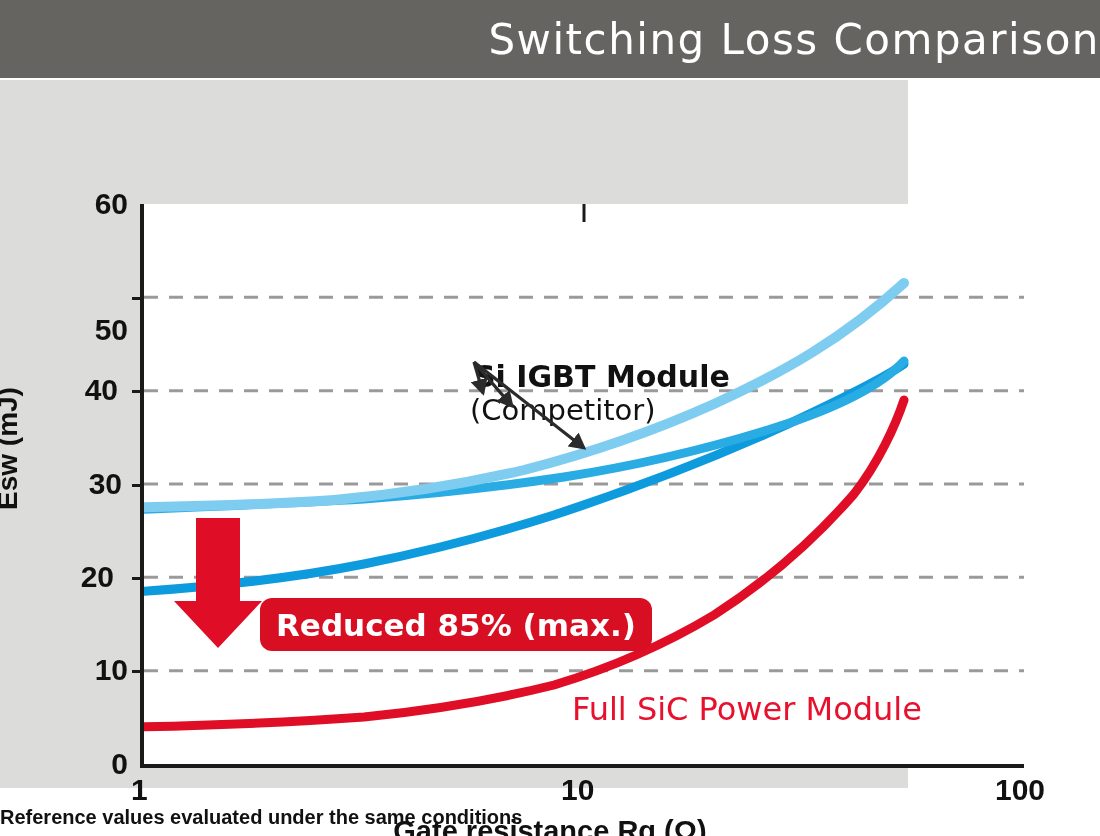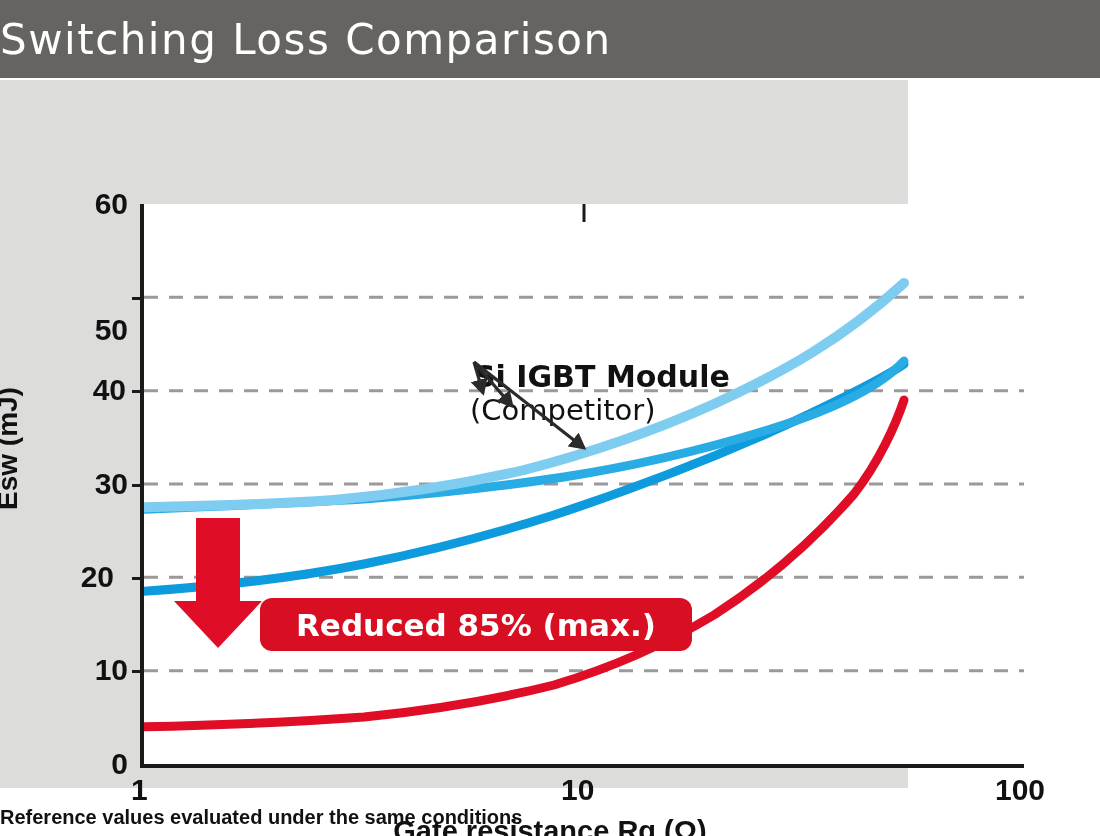--- a/index.html
+++ b/index.html
@@ -18,21 +18,21 @@
 
   
   #title-bar {
     position: absolute;
     left: 0; top: 0;
     width: 1100px;
     height: 78px;
     background: #666461;
     display: flex;
     align-items: center;
-    justify-content: flex-start;
+    justify-content: flex-end;
   }
   #title-text {
     color: #ffffff;
     font-size: 42px;
     font-weight: 400;
     letter-spacing: 1.5px;
     font-family: "DejaVu Sans", sans-serif;
     white-space: nowrap;
   }
 
@@ -169,21 +169,21 @@
   
   #reduced-banner {
     position: absolute;
     left: 260px;
     top: 518px;
     height: 53px;
     background: #d80f23;
     border-radius: 12px;
     display: flex;
     align-items: center;
-    padding: 0 36px;
+    padding: 0 16px;
   }
   #reduced-banner-text {
     color: #ffffff;
     font-size: 31px;
     font-weight: bold;
     font-family: "DejaVu Sans", sans-serif;
     white-space: nowrap;
   }
 
   
@@ -211,22 +211,22 @@
 <body>
 
 <div id="title-bar">
   <div id="title-text">Switching Loss Comparison</div>
 </div>
 
 <div id="chart-panel">
 
   <div class="y-tick" style="left:58px; top:109px;">60</div>
   <div class="y-tick" style="left:58px; top:207px;margin-top:28px;">50</div>
-  <div class="y-tick" style="left:56px; top:295px;">40</div>
-  <div class="y-tick" style="left:58px; top:389px;">30</div>
+  <div class="y-tick" style="left:48px; top:295px;">40</div>
+  <div class="y-tick" style="left:52px; top:389px;">30</div>
   <div class="y-tick" style="left:44px; top:482px;">20</div>
   <div class="y-tick" style="left:58px; top:575px;">10</div>
   <div class="y-tick" style="left:58px; top:669px;">0</div>
 
   <div class="y-tick-mark" style="left:132px; top:217px;"></div>
   <div class="y-tick-mark" style="left:132px; top:310px;"></div>
   <div class="y-tick-mark" style="left:132px; top:404px;"></div>
   <div class="y-tick-mark" style="left:132px; top:497px;"></div>
   <div class="y-tick-mark" style="left:132px; top:590px;"></div>
 
@@ -257,20 +257,21 @@
 
   <div class="x-tick" style="left:131px; top:695px;">1</div>
   <div class="x-tick" style="left:561px; top:695px;">10</div>
   <div class="x-tick" style="left:978px; top:695px;margin-left:17px;">100</div>
 
   <div id="x-axis-title">Gate resistance Rg (Ω)</div>
 
 
   <div id="competitor-label">Si IGBT Module</div>
   <div id="competitor-sublabel">(Competitor)</div>
+  <div id="sic-label">Full SiC Power Module</div>
 
   <div id="reduced-banner">
     <span id="reduced-banner-text">Reduced 85% (max.)</span>
   </div>
 
 </div>
 
 <svg id="overlay-svg" viewBox="0 0 1100 836">
   <defs>
     <marker id="arrowhead" markerWidth="5.5" markerHeight="5.5" refX="4.3" refY="2.75" orient="auto">

